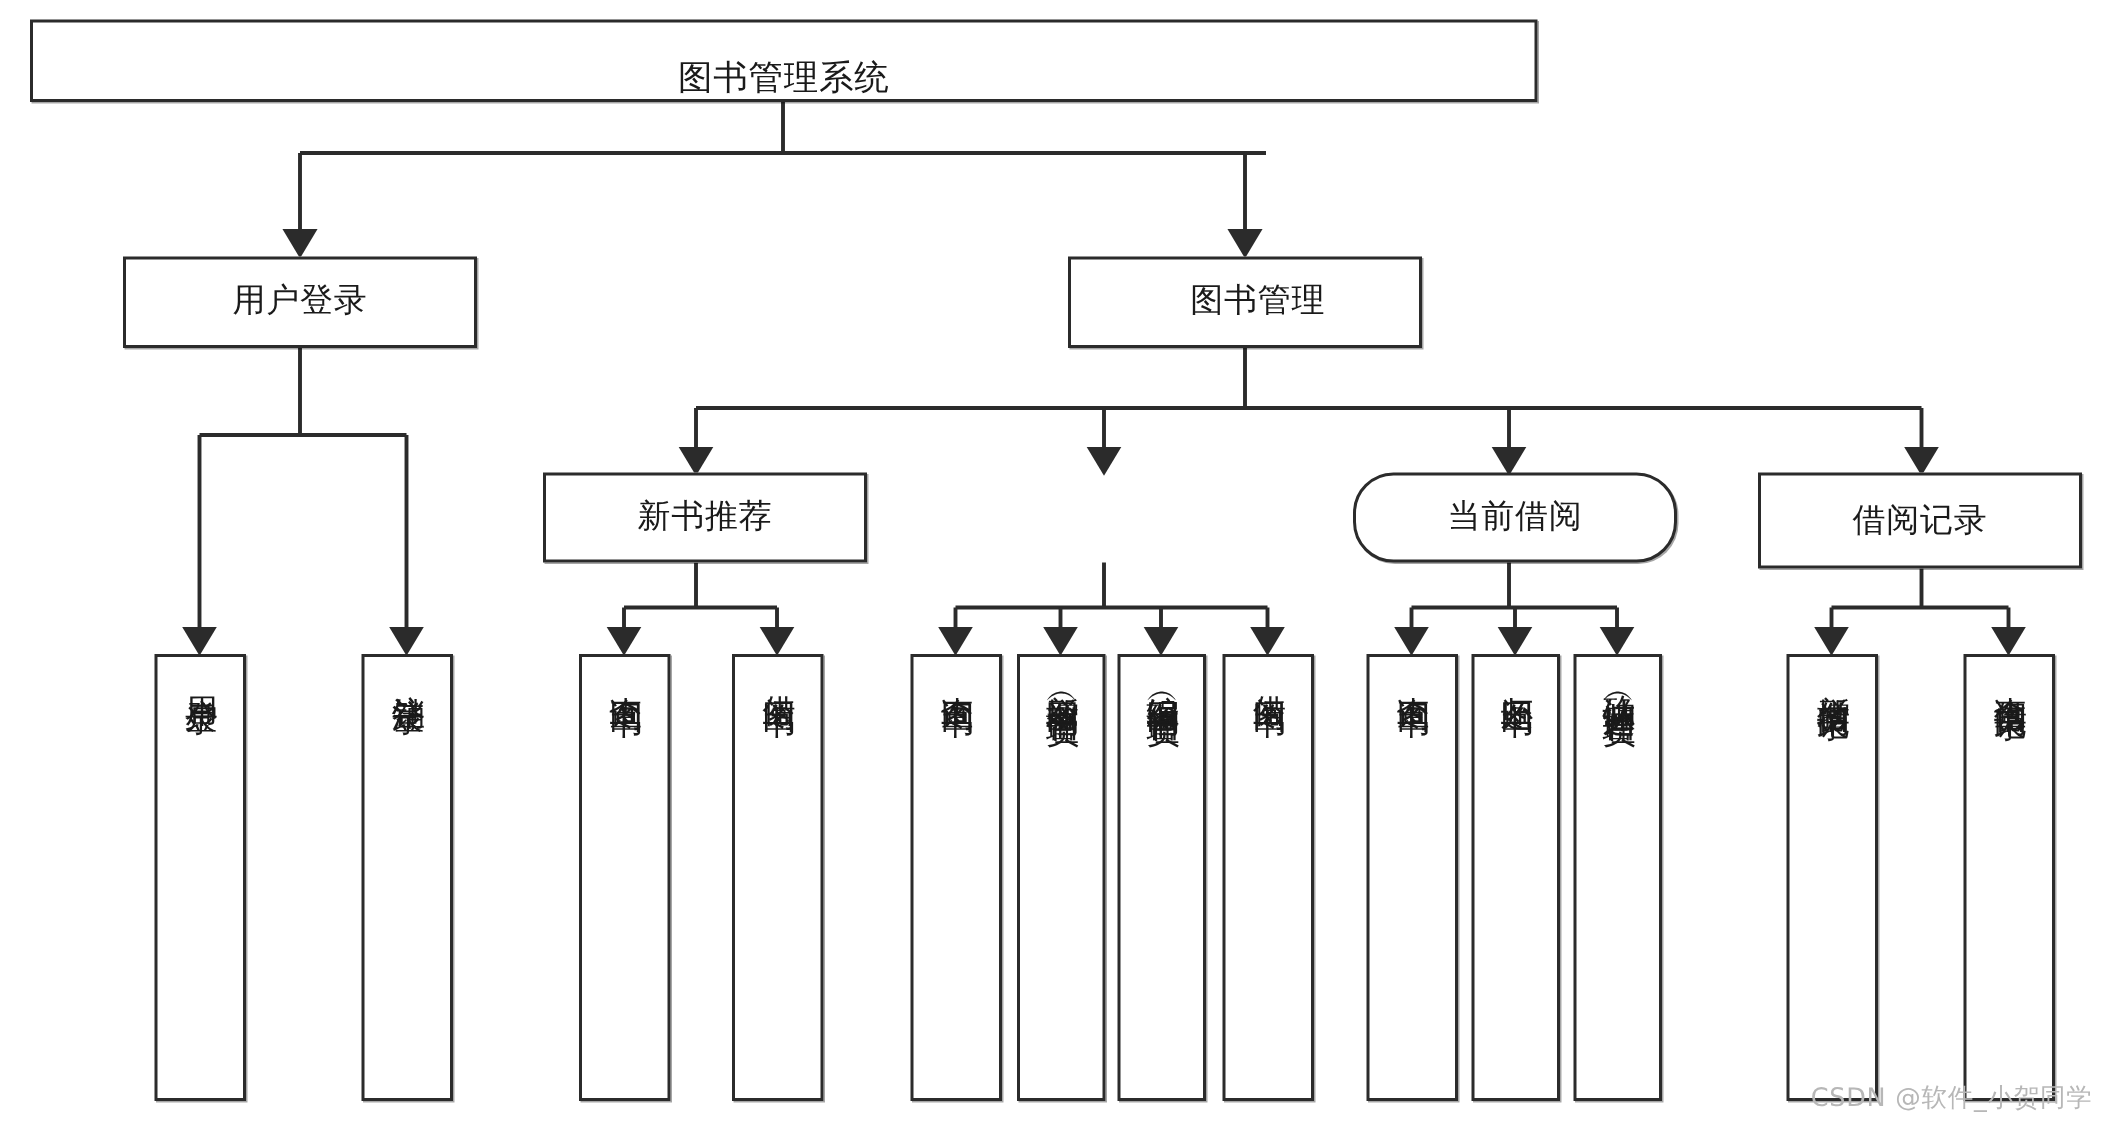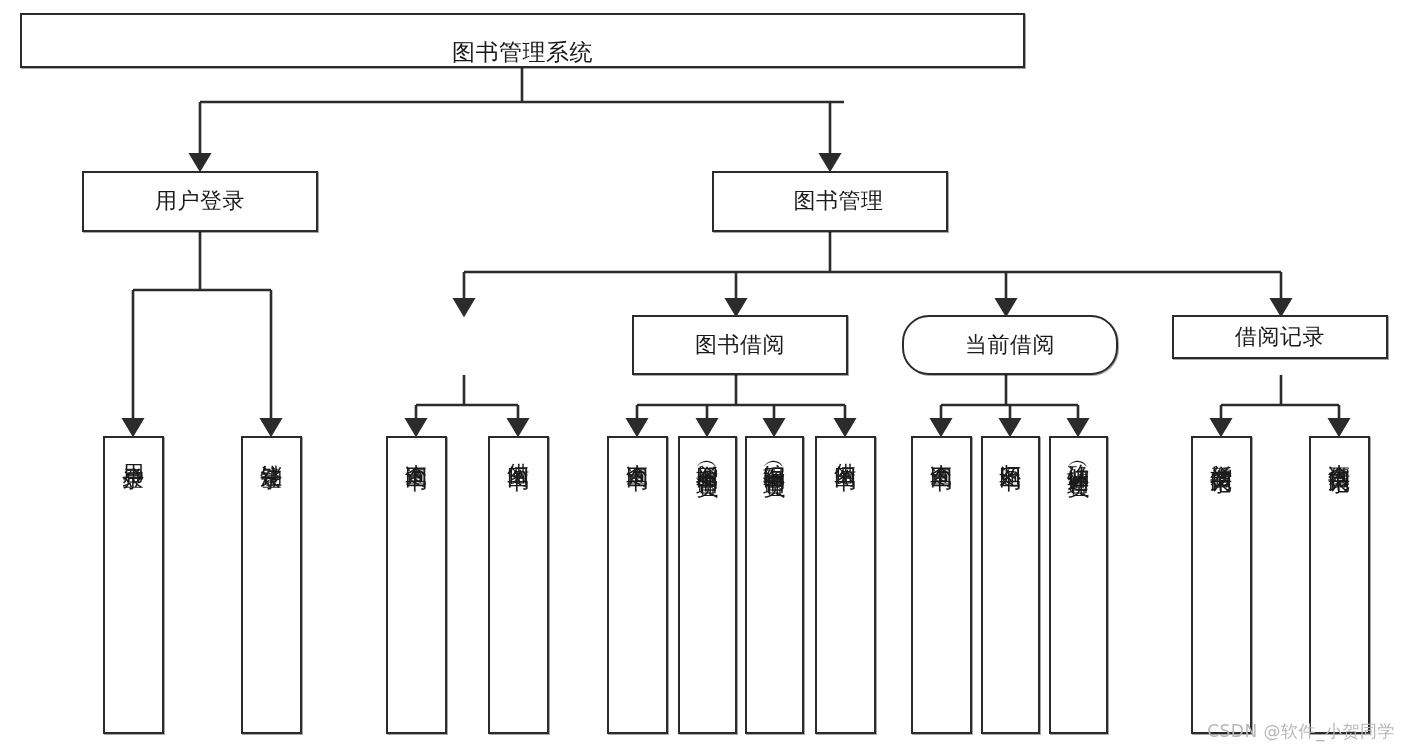--- a/index.html
+++ b/index.html
@@ -131,27 +131,27 @@
     <span class="node-label">图书管理系统</span>
   </div>
 
   <div class="node node-branch" style="left:82px; top:171px; width:236px; height:61px;">
     <span class="node-label">用户登录</span>
   </div>
   <div class="node node-branch" style="left:712px; top:171px; width:236px; height:61px;padding-left:17px;">
     <span class="node-label">图书管理</span>
   </div>
 
-  <div class="node node-branch" style="left:632px; top:315px; width:216px; height:60px;">
-    <span class="node-label">图书借阅</span>
+  <div class="node node-branch" style="left:362px; top:315px; width:216px; height:60px;">
+    <span class="node-label">新书推荐</span>
   </div>
   <div class="node node-branch" style="left:902px; top:315px; width:216px; height:60px;border-radius:27px;">
     <span class="node-label">当前借阅</span>
   </div>
-  <div class="node node-branch" style="left:1172px; top:315px; width:216px; height:44px;font-family:Liberation Serif, serif;">
+  <div class="node node-branch" style="left:1172px; top:315px; width:216px; height:64px;font-family:Liberation Serif, serif;">
     <span class="node-label">借阅记录</span>
   </div>
 
   <div class="node node-leaf" style="left:103px; top:436px; width:61px; height:298px;">
     <span class="node-label">用户登录</span>
   </div>
   <div class="node node-leaf" style="left:241px; top:436px; width:61px; height:298px;">
     <span class="node-label">注销登录</span>
   </div>
 

